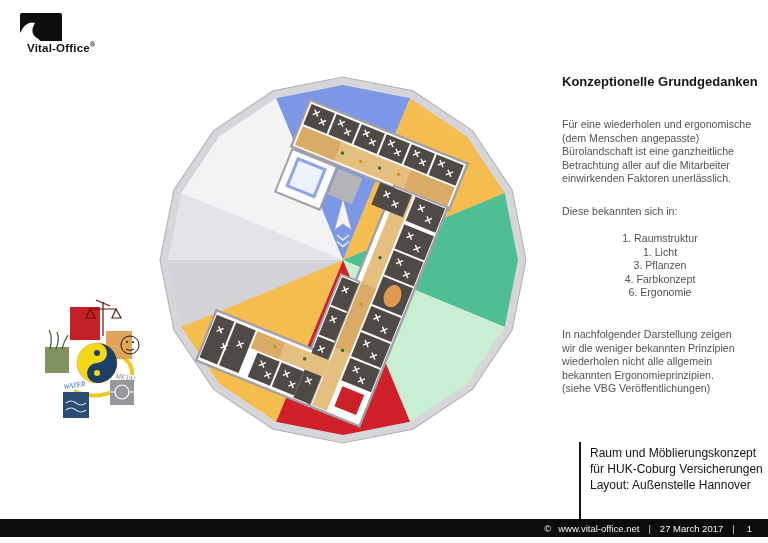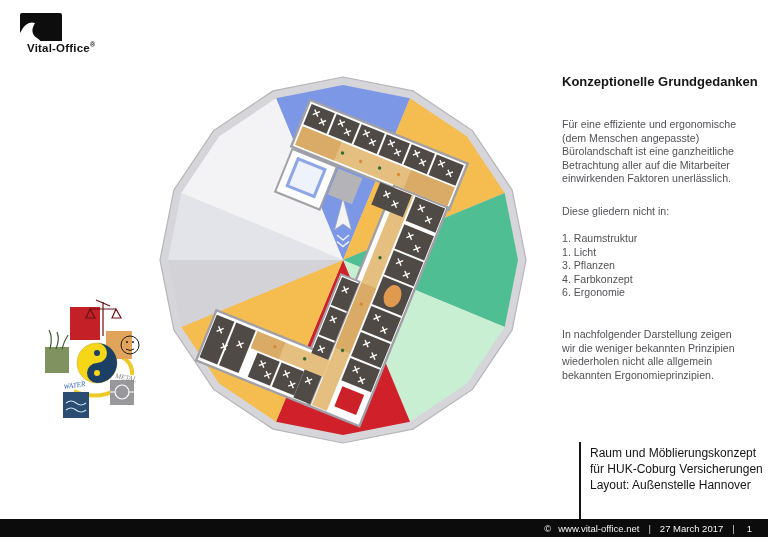--- a/index.html
+++ b/index.html
@@ -6,21 +6,21 @@
   .slide{position:relative;width:768px;height:543px;background:#ffffff;overflow:hidden;
          font-family:"Liberation Sans", sans-serif;}
   .layer{position:absolute;left:0;top:0;}
   
   .logo-text{position:absolute;left:27px;top:41px;font-weight:bold;font-size:11.5px;color:#111;
              background:#fff;padding:0 2px 0 0;letter-spacing:.2px;}
   .logo-text sup{font-size:7px;}
   
   .rcol{position:absolute;left:562px;width:196px;color:#525257;font-size:10.6px;line-height:13.6px;}
   .rtitle{position:absolute;left:562px;top:74px;width:200px;font-size:13px;font-weight:bold;color:#161616;}
-  .plist div{white-space:nowrap;}
+  .plist div{white-space:nowrap;text-align:center;}
   .project{position:absolute;left:579px;top:442px;height:78px;border-left:2px solid #141414;
            padding:3px 0 0 9px;color:#141414;font-size:12px;line-height:16px;}
   
   .footer{position:absolute;left:0;top:519px;width:768px;height:18px;background:#0c0c0c;color:#f2f2f2;
           font-size:9.5px;display:flex;align-items:center;justify-content:flex-end;padding-right:0;}
   .footer span{display:inline-block;}
   .footer .sp{margin:0 9px;color:#cfcfcf;}
   .footer .pg{margin-right:16px;margin-left:3px;}
   .footer .cr{margin-right:7px;}
 </style>
@@ -203,42 +203,43 @@
     </g>
   </svg>
 
   <div class="logo-text">
     <span>Vital-Office</span><sup>®</sup>
   </div>
 
   <div class="rtitle">Konzeptionelle Grundgedanken</div>
 
   <div class="rcol" style="top:118px">
-    <div>Für eine effiziente und ergonomische</div>
+    <div>Für eine wiederholen und ergonomische</div>
     <div>(dem Menschen angepasste)</div>
     <div>Bürolandschaft ist eine ganzheitliche</div>
     <div>Betrachtung aller auf die Mitarbeiter</div>
     <div>einwirkenden Faktoren unerlässlich.</div>
   </div>
 
-  <div class="rcol" style="top:205px">Diese gliedern nicht in:</div>
+  <div class="rcol" style="top:205px">Diese bekannten sich in:</div>
 
   <div class="rcol plist" style="top:232px">
     <div>1. Raumstruktur</div>
     <div>1. Licht</div>
     <div>3. Pflanzen</div>
     <div>4. Farbkonzept</div>
     <div>6. Ergonomie</div>
   </div>
 
   <div class="rcol" style="top:328px">
     <div>In nachfolgender Darstellung zeigen</div>
     <div>wir die weniger bekannten Prinzipien</div>
     <div>wiederholen nicht alle allgemein</div>
     <div>bekannten Ergonomieprinzipien.</div>
+    <div>(siehe VBG Veröffentlichungen)</div>
   </div>
 
   <div class="project">
     <div>Raum und Möblierungskonzept</div>
     <div>für HUK-Coburg Versicherungen</div>
     <div>Layout: Außenstelle Hannover</div>
   </div>
 
   <div class="footer">
     <span class="cr">©</span>

